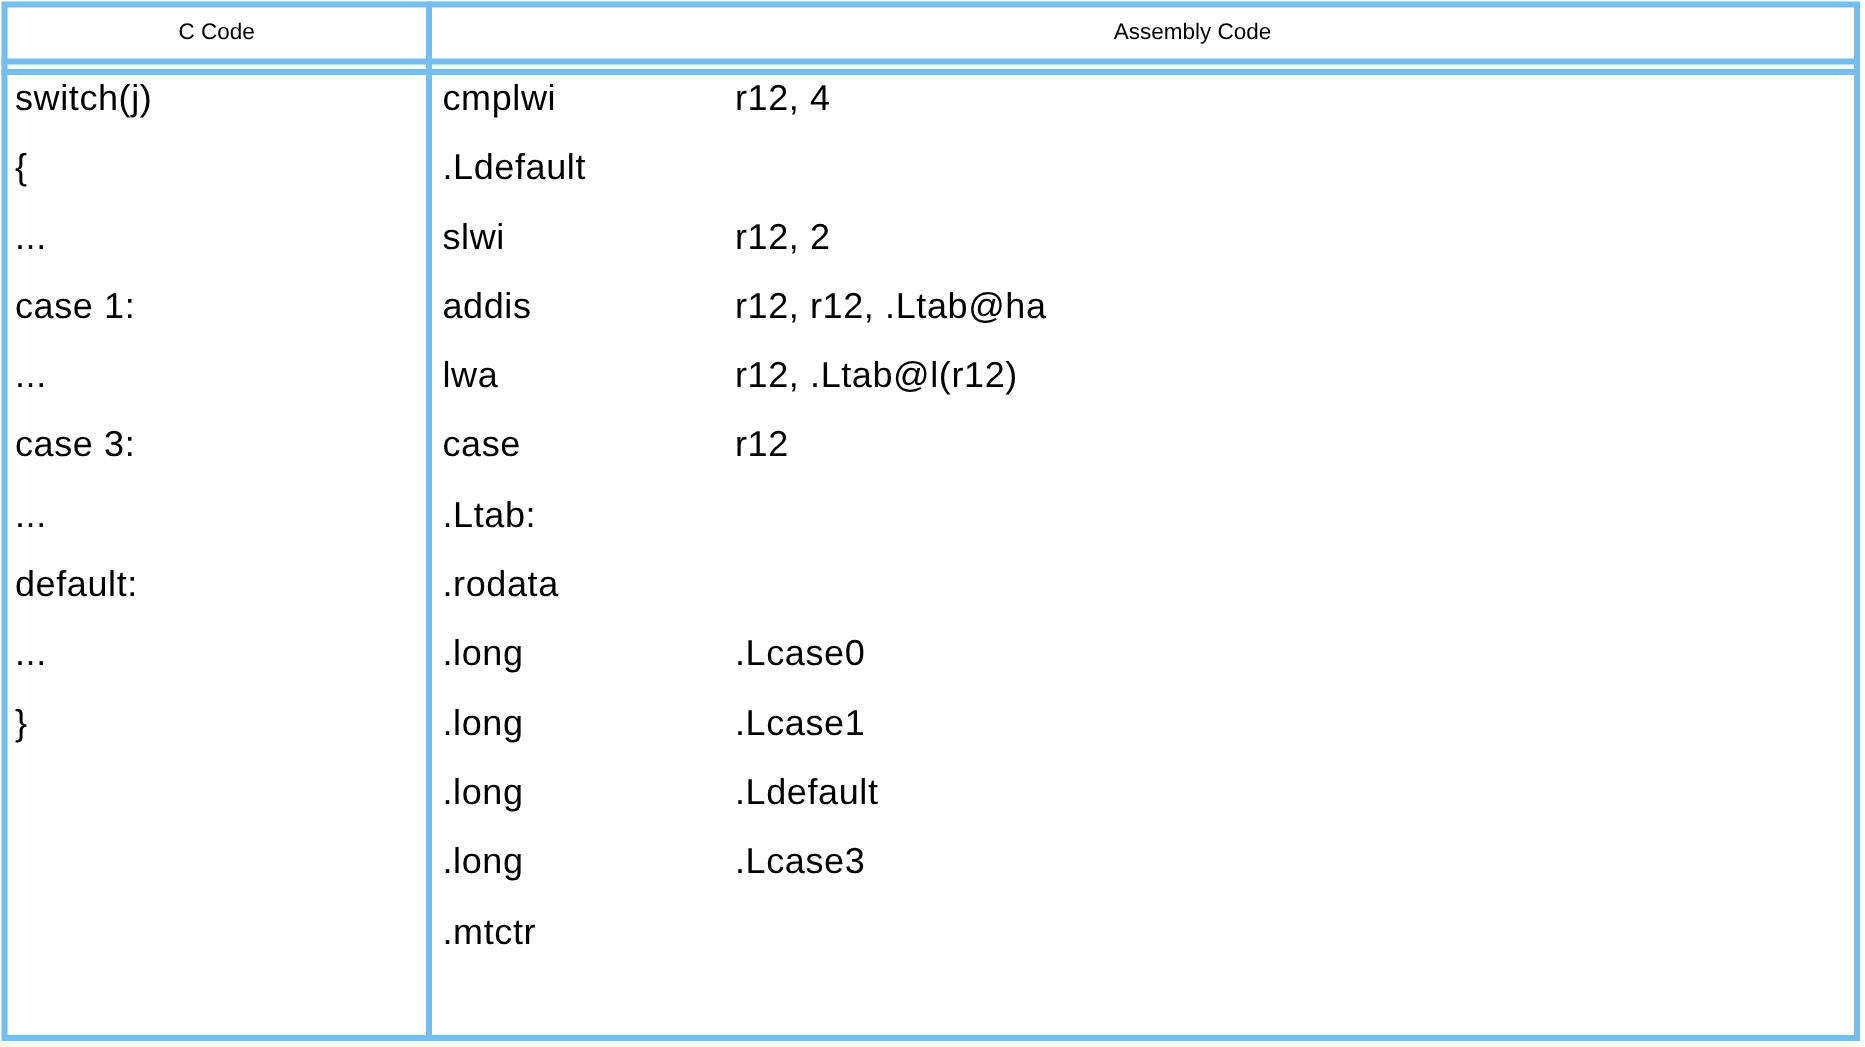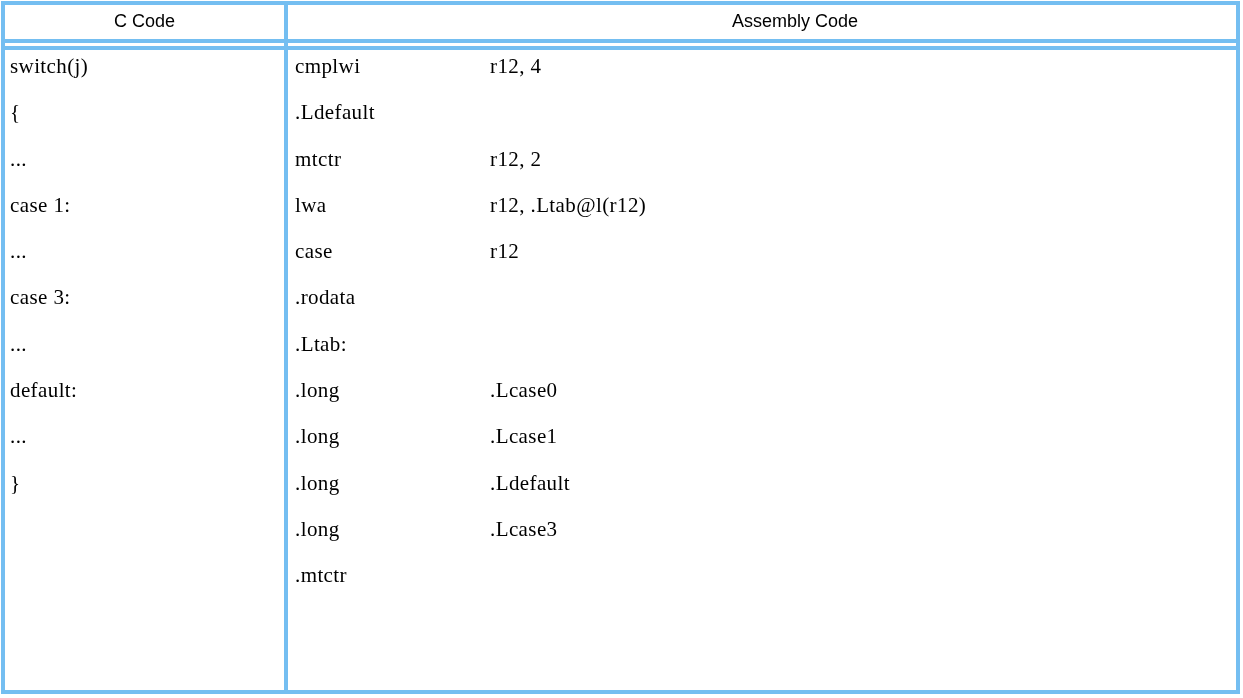--- a/index.html
+++ b/index.html
@@ -37,30 +37,30 @@
   }
   .hrule-top { top: 39px; }
   .hrule-bottom { top: 46px; }
   .hcell {
     position: absolute;
     top: 5px; height: 32px;
     display: flex;
     align-items: center;
     justify-content: center;
     font-family: "Liberation Sans", sans-serif;
-    font-size: 18px;
+    font-size: 15px;
     color: var(--text-color);
   }
   .hcell-left  { left: 5px;   width: 279px; }
   .hcell-right { left: 288px; width: 1014px; }
   .code-col {
     position: absolute;
     top: 50px;
-    font-family: Liberation Serif, serif;
-    font-size: 21px;
+    font-family: Liberation Sans, sans-serif;
+    font-size: 24px;
     line-height: 24px;
     letter-spacing: 0.4px;
     color: var(--text-color);
   }
   .c-col   { left: 10px;  width: 270px; }
   .asm-col { left: 295px; width: 940px; }
   .code-row {
     height: 46.3px;
     box-sizing: border-box;
     padding-top: 4px;
@@ -99,24 +99,25 @@
       <div class="code-row"><span>...</span></div>
       <div class="code-row"><span>case 3:</span></div>
       <div class="code-row"><span>...</span></div>
       <div class="code-row"><span>default:</span></div>
       <div class="code-row"><span>...</span></div>
       <div class="code-row"><span>}</span></div>
     </div>
   <div class="code-col asm-col">
       <div class="code-row"><span class="mn">cmplwi</span><span class="op">r12, 4</span></div>
       <div class="code-row"><span class="op">.Ldefault</span></div>
-      <div class="code-row"><span class="mn">mtctr</span><span class="op">r12, 2</span></div>
+      <div class="code-row"><span class="mn">slwi</span><span class="op">r12, 2</span></div>
+      <div class="code-row"><span class="mn">addis</span><span class="op">r12, r12, .Ltab@ha</span></div>
       <div class="code-row"><span class="mn">lwa</span><span class="op">r12, .Ltab@l(r12)</span></div>
       <div class="code-row"><span class="mn">case</span><span class="op">r12</span></div>
+      <div class="code-row"><span class="mn">.Ltab:</span><span class="op"></span></div>
       <div class="code-row"><span class="mn">.rodata</span><span class="op"></span></div>
-      <div class="code-row"><span class="mn">.Ltab:</span><span class="op"></span></div>
       <div class="code-row"><span class="mn">.long</span><span class="op">.Lcase0</span></div>
       <div class="code-row"><span class="mn">.long</span><span class="op">.Lcase1</span></div>
       <div class="code-row"><span class="mn">.long</span><span class="op">.Ldefault</span></div>
       <div class="code-row"><span class="mn">.long</span><span class="op">.Lcase3</span></div>
       <div class="code-row"><span class="mn">.mtctr</span><span class="op"></span></div>
     </div>
 </div>
 
 </body></html>

